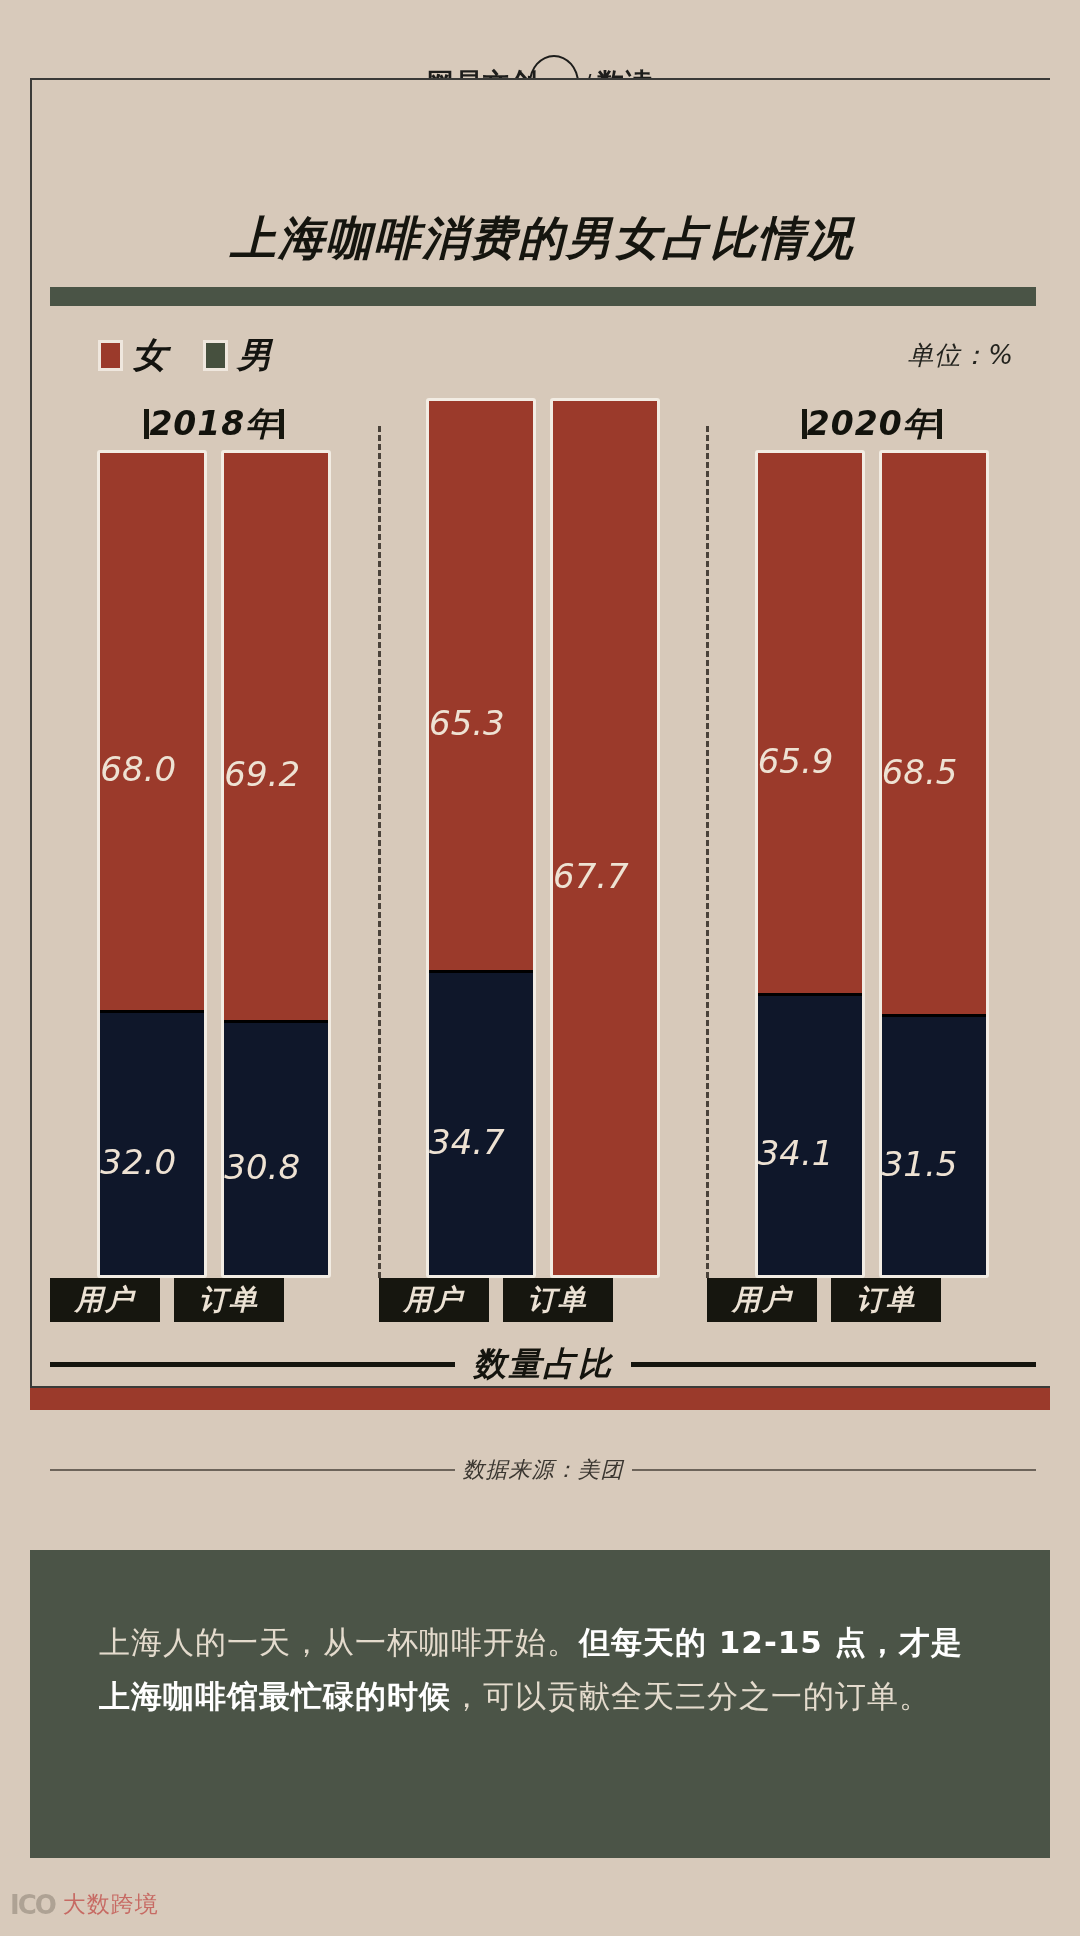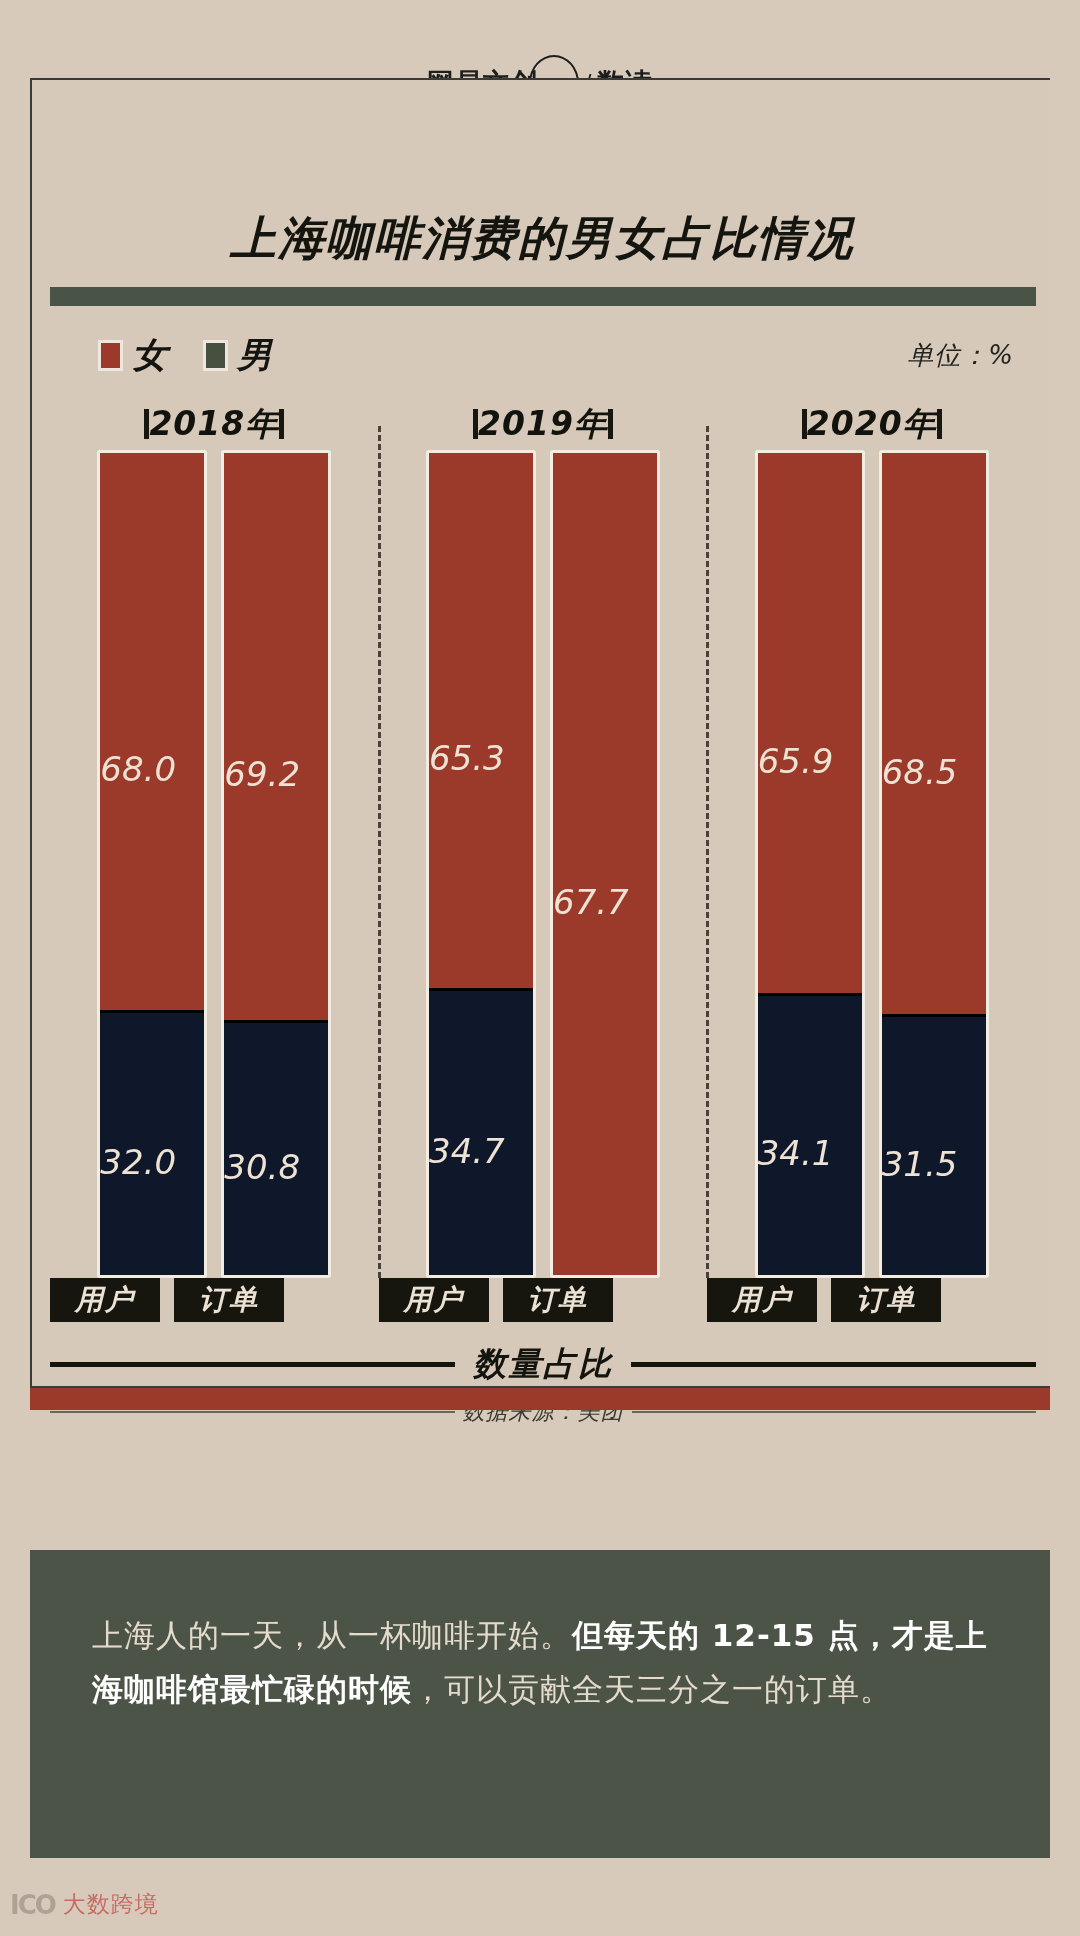--- a/index.html
+++ b/index.html
@@ -163,21 +163,21 @@
   }
   .axis-line{height:5px;background:#14140e;flex:1 1 auto;}
   .axis-text{
     font-family:"DejaVu Sans",sans-serif;
     font-size:33px;font-weight:700;color:#14140e;letter-spacing:2px;
     white-space:nowrap;
   }
 
   
   .source{
-    position:absolute;left:18px;top:1314px;width:986px;height:36px;
+    position:absolute;left:18px;top:1372px;width:986px;height:36px;
     display:flex;align-items:center;justify-content:center;gap:8px;
   }
   .src-line{height:2px;background:#6d645a;flex:1 1 auto;}
   .src-text{
     font-family:"DejaVu Sans",sans-serif;
     font-size:22px;color:#3a3630;letter-spacing:1px;white-space:nowrap;
   }
 
   
   .card-footer{
@@ -187,21 +187,21 @@
 
   
   .note{
     position:absolute;left:30px;top:1550px;
     width:1020px;height:308px;
     background:#4b5447;
     box-sizing:border-box;
     padding:58px 62px 0 62px;
   }
   .note p{
-    margin:0;
+    margin:7px;
     font-family:"DejaVu Sans",sans-serif;
     font-size:31px;line-height:1.75;color:#e4dbcd;letter-spacing:1px;
   }
   .note b{color:#ffffff;font-weight:700;}
 
   
   .watermark{
     position:absolute;left:10px;bottom:16px;
     display:flex;align-items:center;gap:8px;opacity:.55;
   }
@@ -270,25 +270,20 @@
               <span class="val">69.2</span>
             </div>
             <div class="seg male" style="flex:30.8">
               <span class="val">30.8</span>
             </div>
           </div>
         </div>
       </div>
 
       <div class="group">
-        <div class="grp-head">
-          <span class="tick"></span>
-          <span class="grp-year">2019年</span>
-          <span class="tick"></span>
-        </div>
         <div class="bars">
           <div class="bar">
             <div class="seg female" style="flex:65.3">
               <span class="val">65.3</span>
             </div>
             <div class="seg male" style="flex:34.7">
               <span class="val">34.7</span>
             </div>
           </div>
           <div class="bar">

